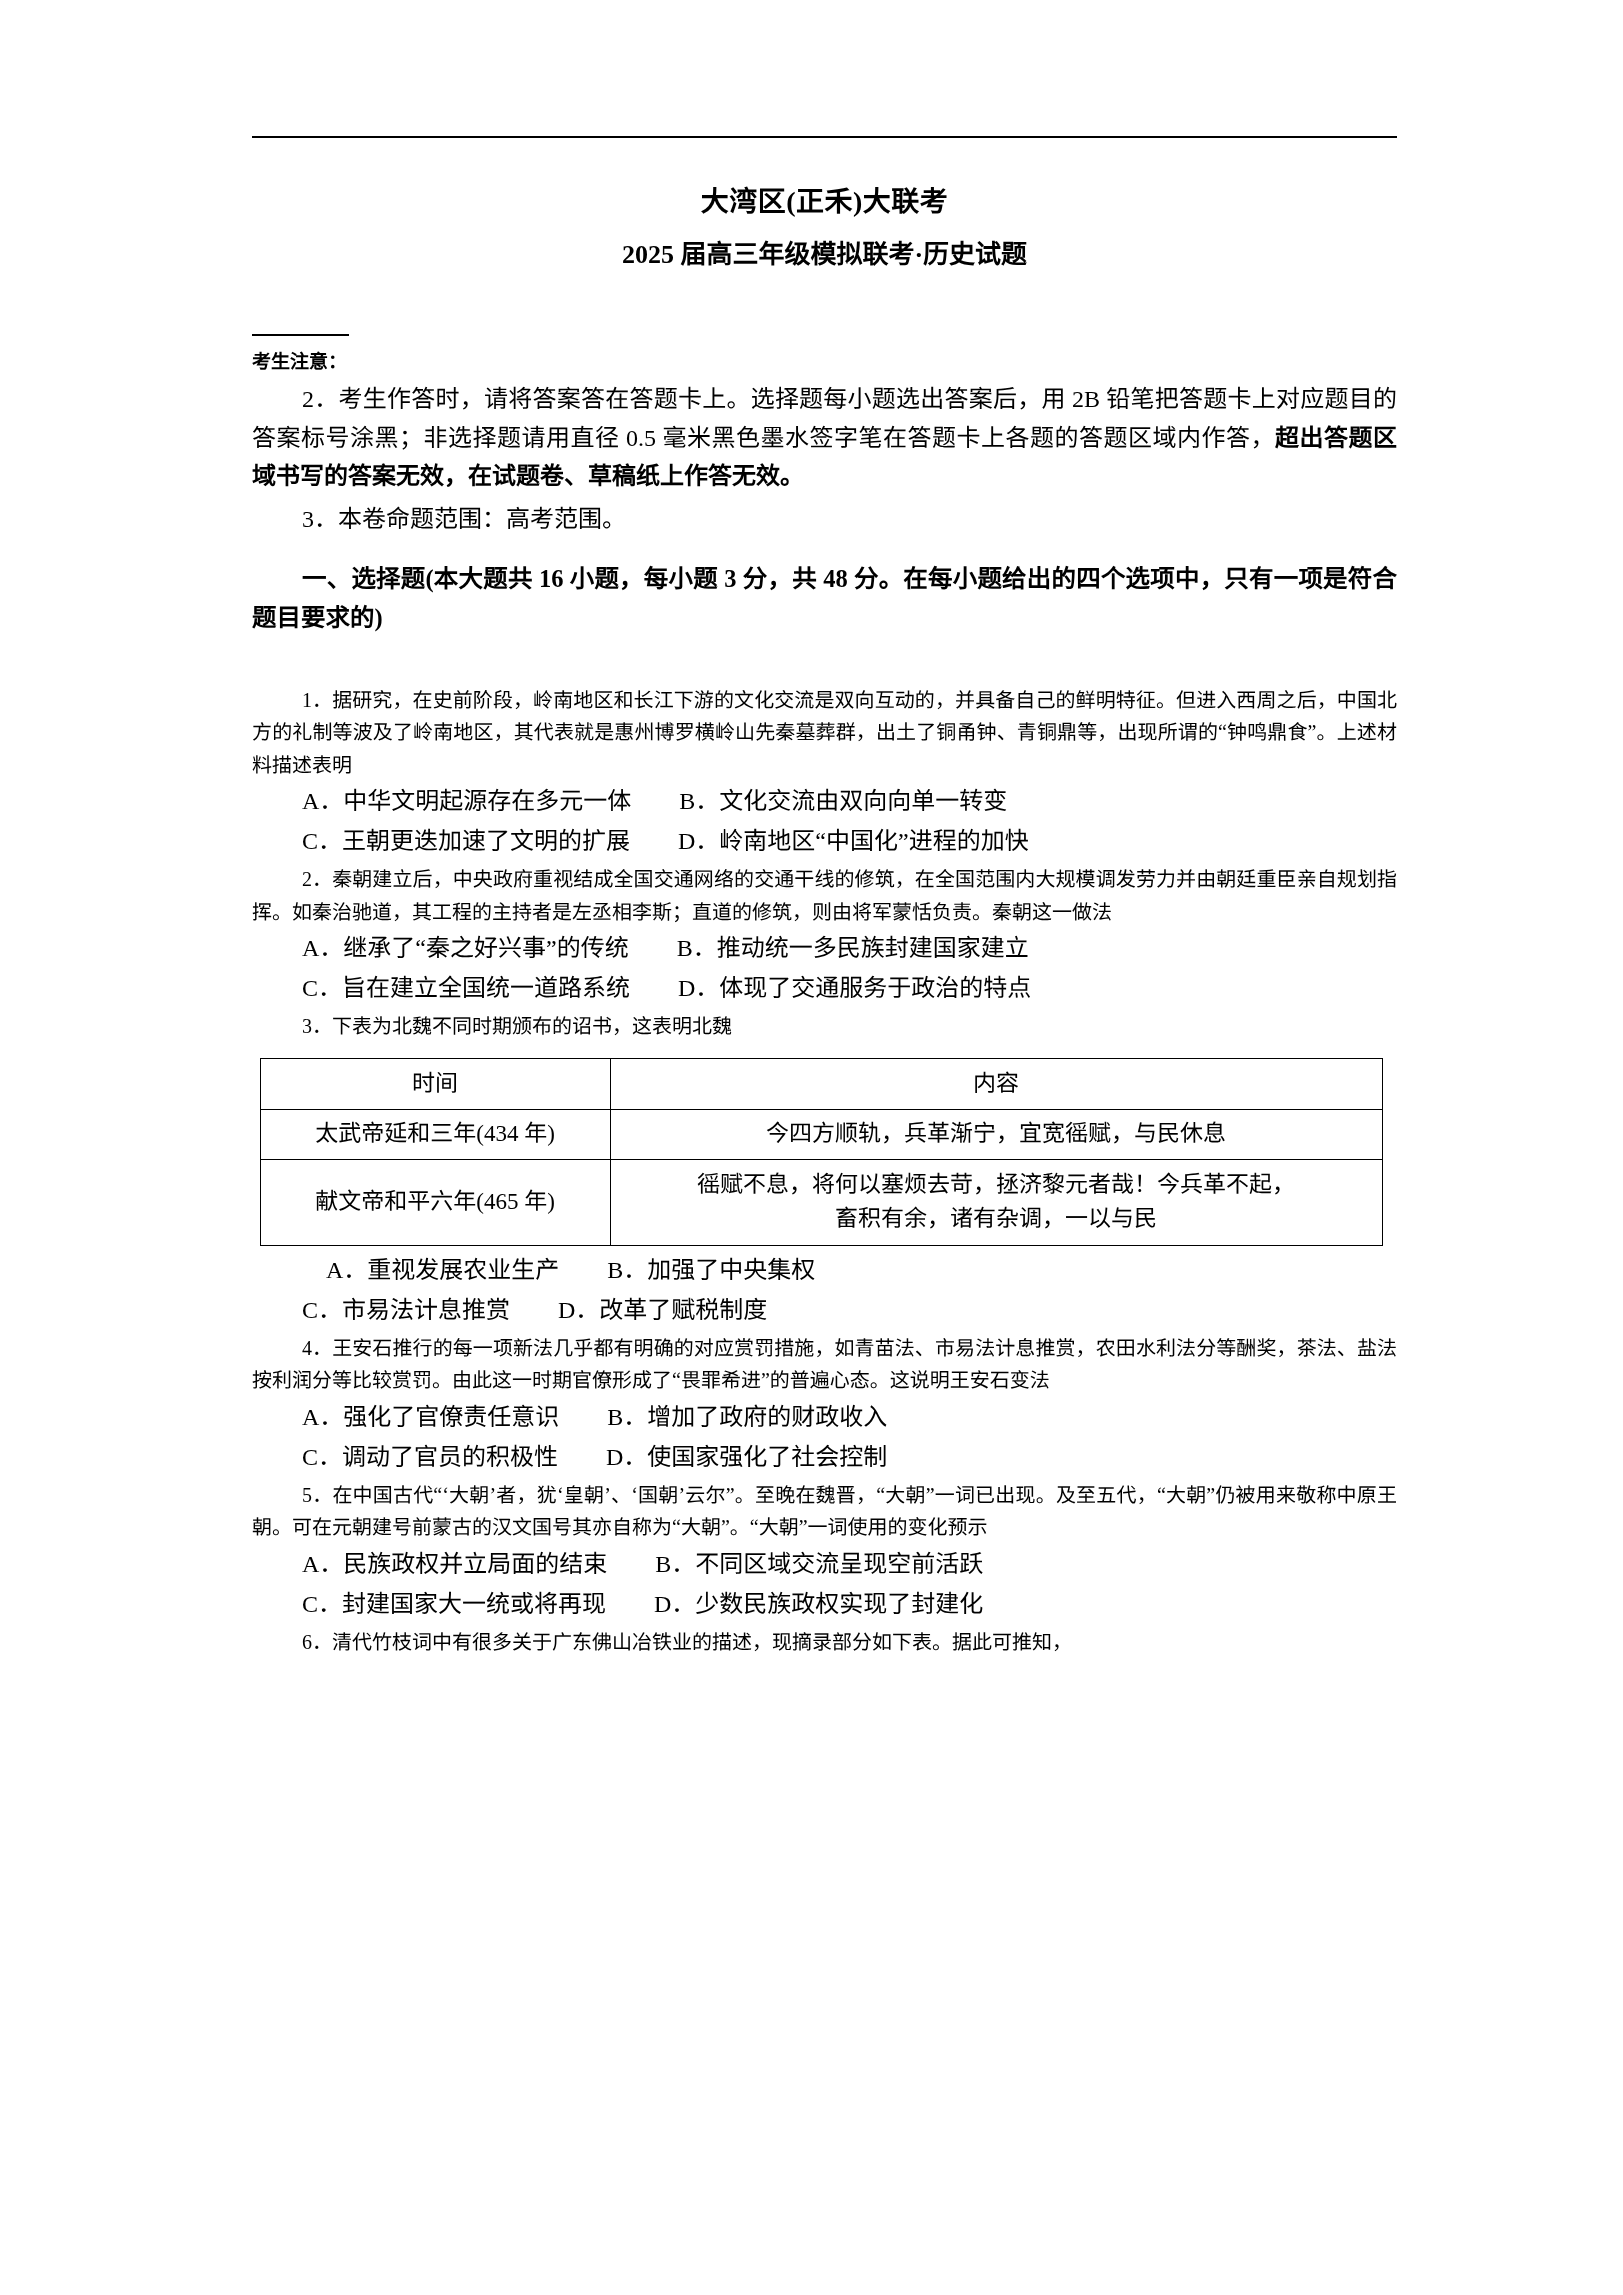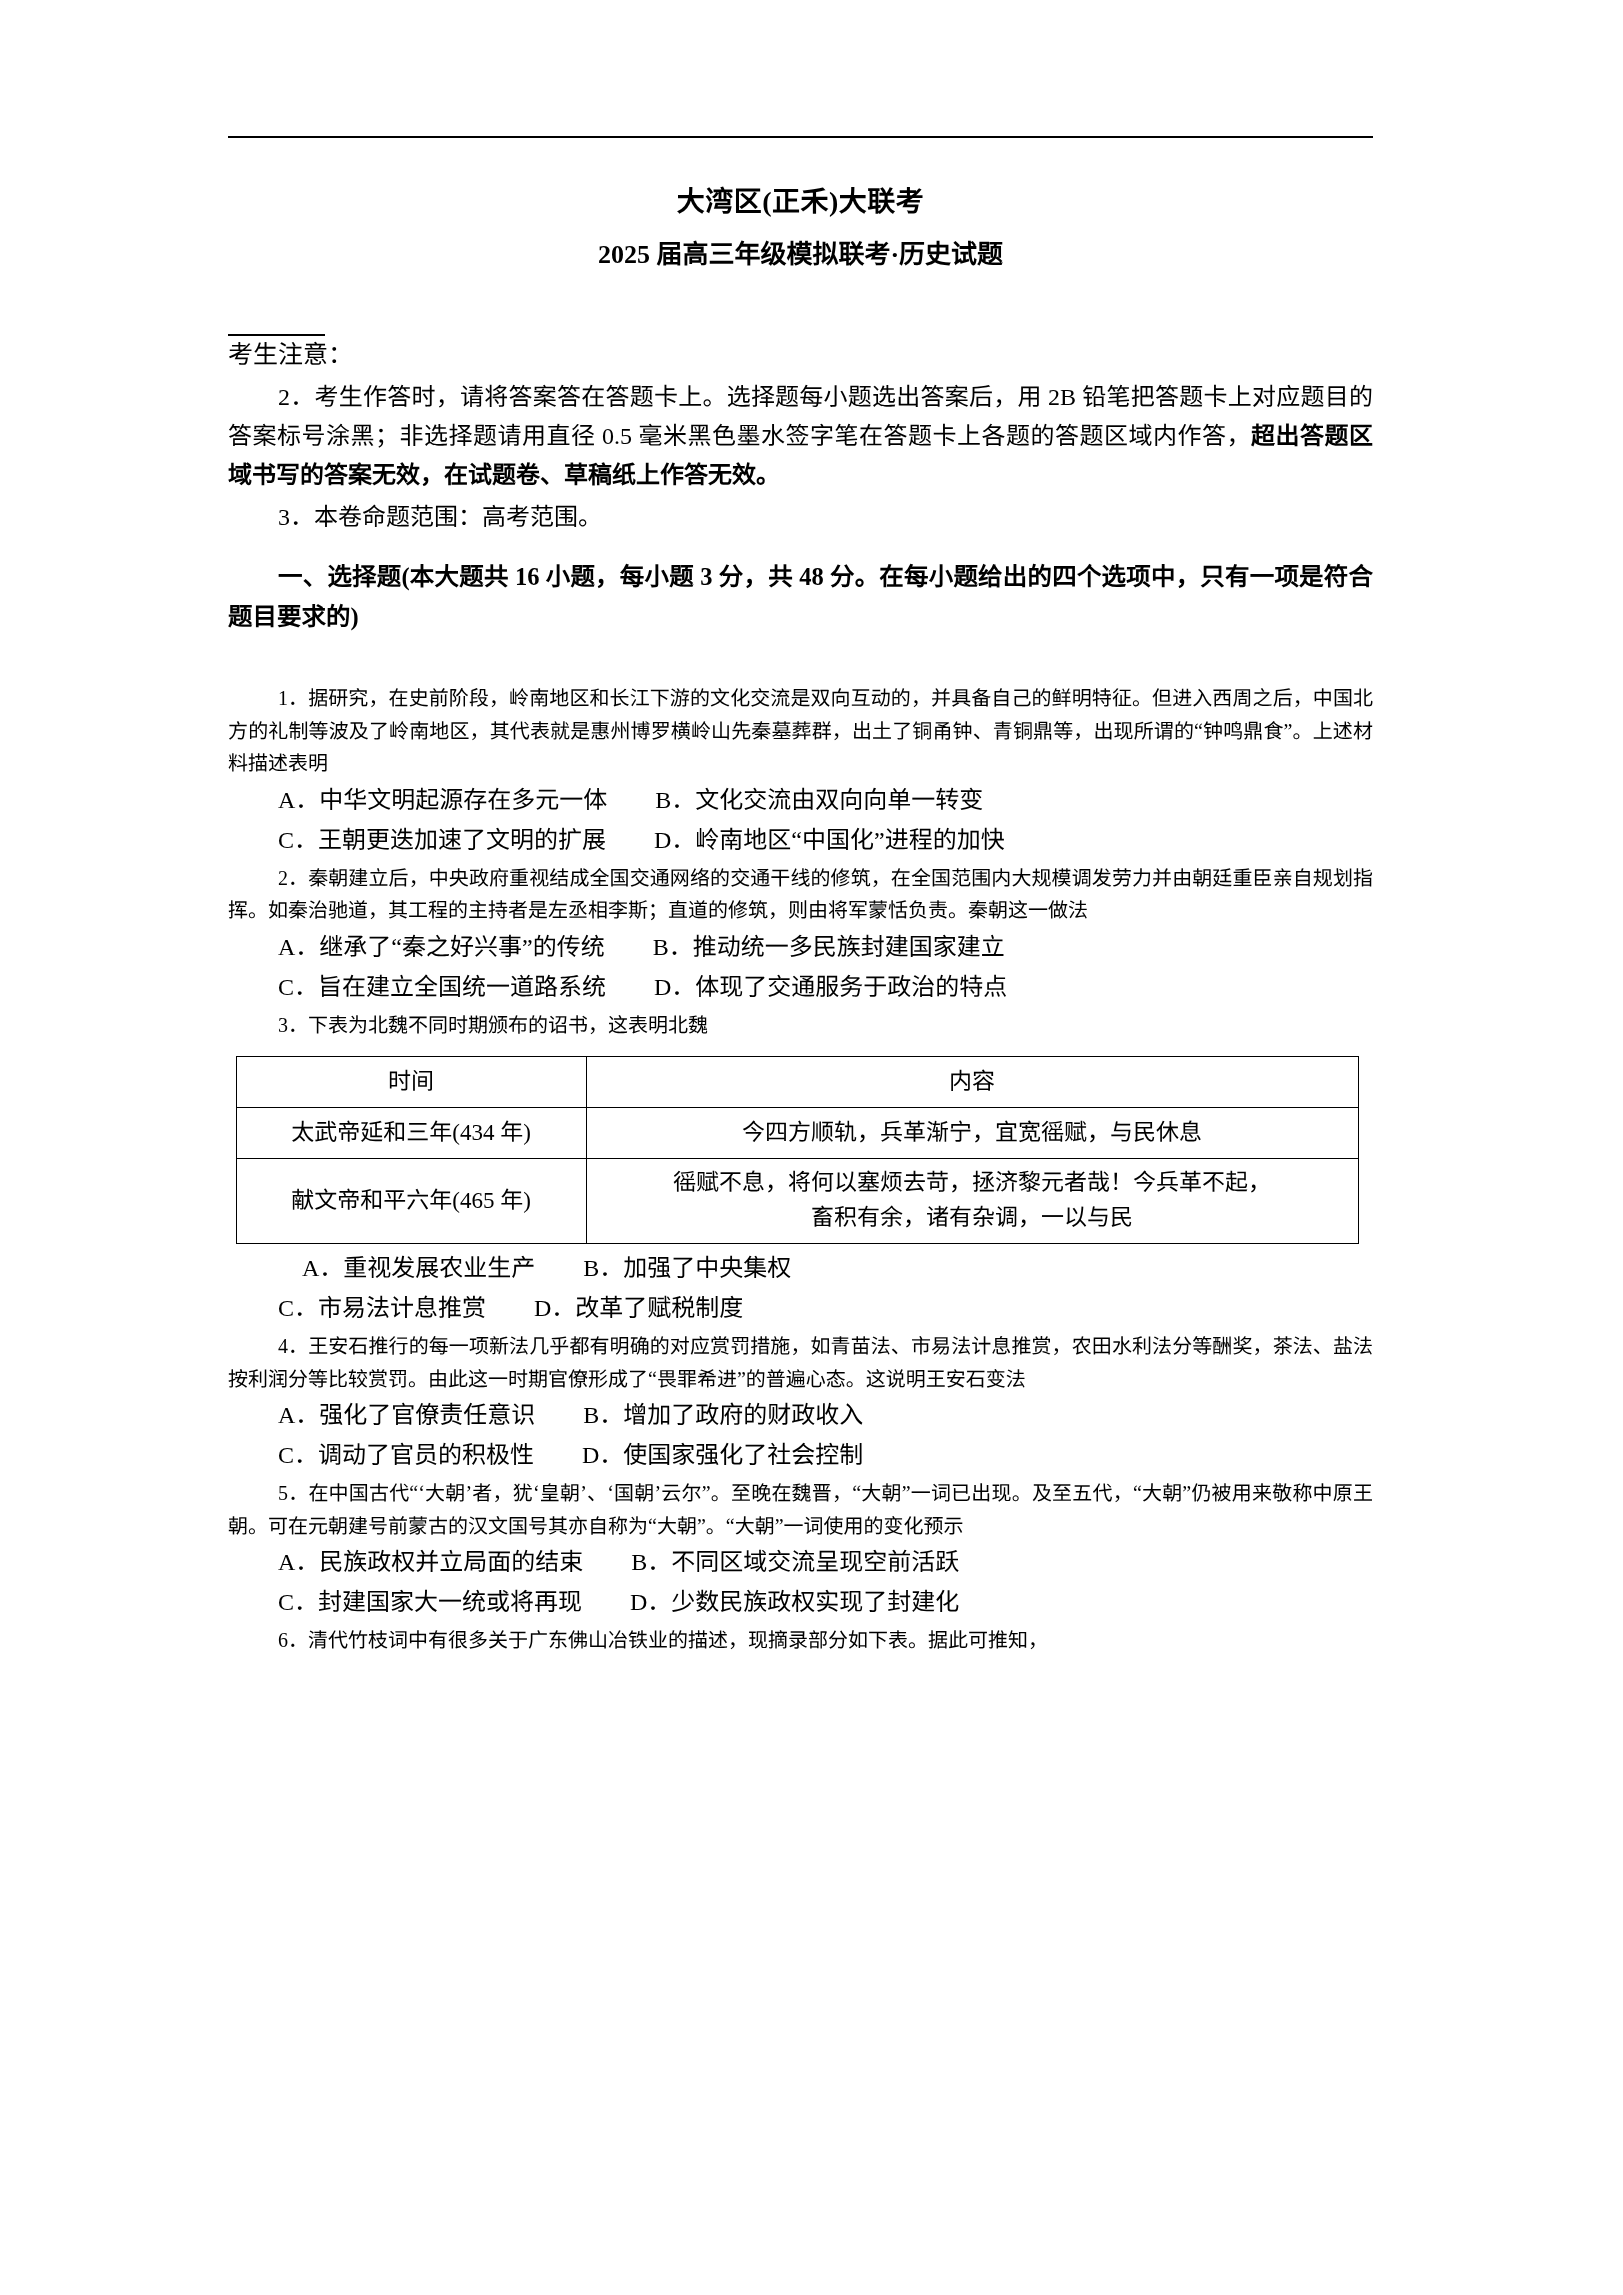--- a/index.html
+++ b/index.html
@@ -17,21 +17,21 @@
     height: 2295px;
     position: relative;
     box-sizing: border-box;
     padding: 0;
     margin: 0 auto;
     background: #ffffff;
     overflow: hidden;
   }
   .content {
     position: absolute;
-    left: 228px;
+    left: 252px;
     top: 136px;
     width: 1145px;
   }
   .top-rule {
     border-top: 2.2px solid #000;
     width: 1145px;
     margin: 0 0 0 0;
   }
   .title-block {
     text-align: center;
@@ -48,23 +48,23 @@
     font-weight: bold;
     margin-top: 12px;
     line-height: 1.5;
   }
   .short-rule {
     width: 97px;
     border-top: 2.7px solid #000;
     margin-top: 60px;
   }
   .notice-head {
-    font-size: 25px;
-    font-weight: normal;
-    margin-top: 0;
+    font-size: 19px;
+    font-weight: bold;
+    margin-top: 11px;
     line-height: 1.55;
   }
   p.body-text {
     font-size: 24px;
     line-height: 1.62;
     margin: 3.3px 0 0 0;
     text-align: justify;
     text-justify: inter-ideograph;
   }
   p.indent2 {

